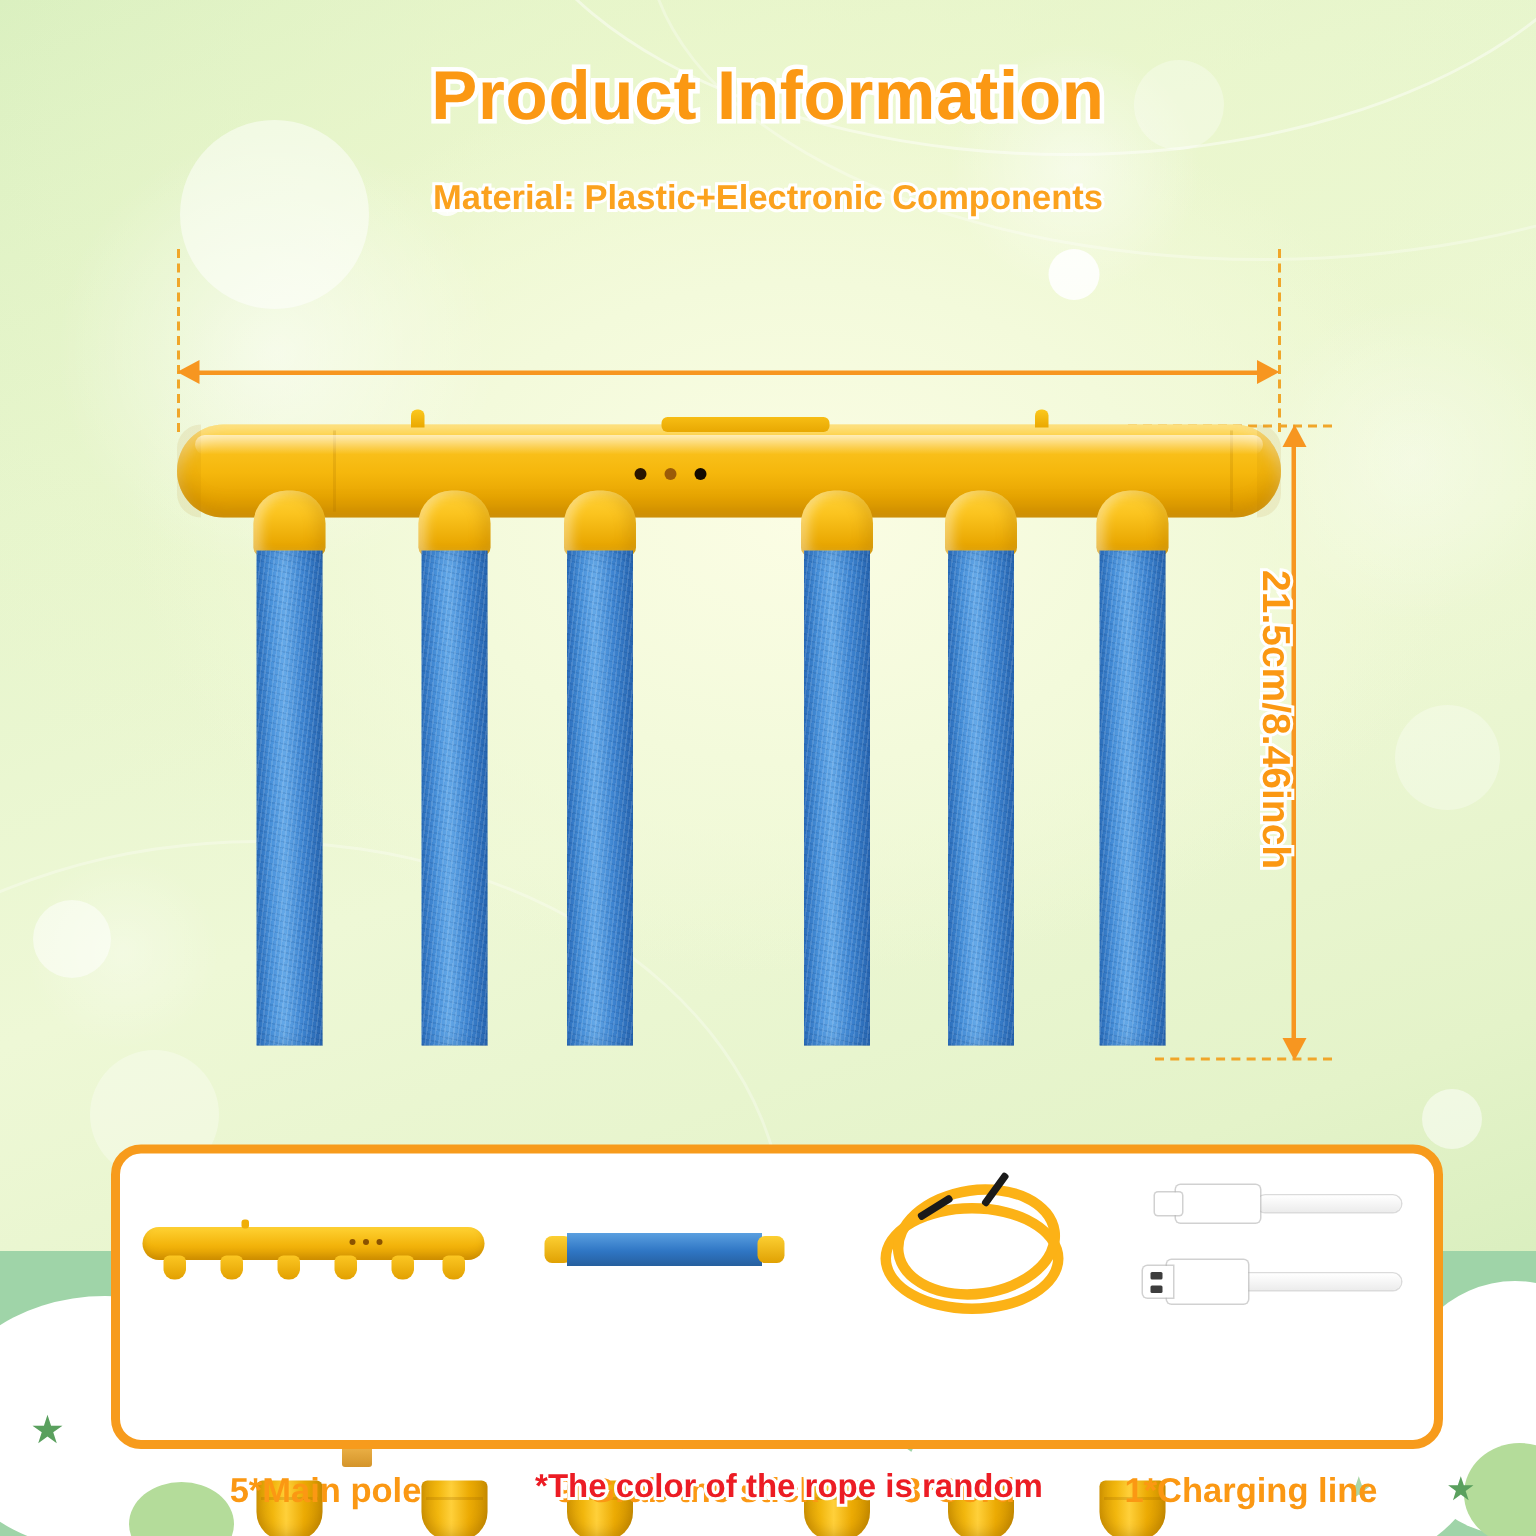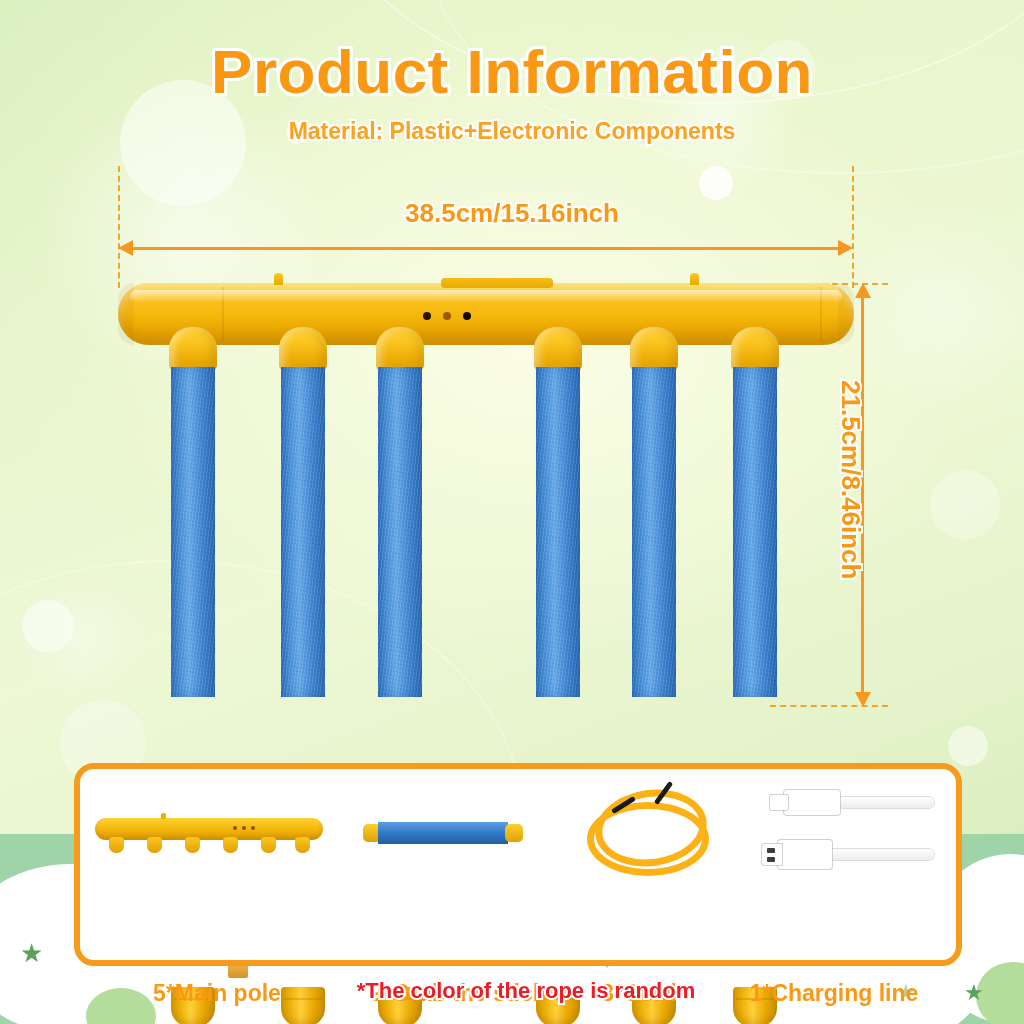--- a/index.html
+++ b/index.html
@@ -35,21 +35,21 @@
   
   .cloudband{position:absolute;left:0;right:0;bottom:0;height:190px;background:#9fd4a8;}
   .cloudband .c{position:absolute;background:#ffffff;border-radius:50%;}
   .greenblob{position:absolute;border-radius:50%;background:#b4dc9a;}
   .star{position:absolute;color:#5aa05e;font-size:26px;line-height:1;}
   .star.lite{color:#a9d6a6;}
 
   
   .title{
     position:absolute;left:0;right:0;top:36px;text-align:center;
-    font-size:62px;font-weight:bold;color:#fb9813;letter-spacing:.5px;
+    font-size:46px;font-weight:bold;color:#fb9813;letter-spacing:.5px;
     -webkit-text-stroke:6px #ffffff;paint-order:stroke fill;
   }
   .subtitle{
     position:absolute;left:0;right:0;top:118px;text-align:center;
     font-size:23px;font-weight:bold;color:#fba21e;
     -webkit-text-stroke:4px #ffffff;paint-order:stroke fill;
   }
 
   
   .vguide{position:absolute;width:0;border-left:2px dashed #f0a62a;}
@@ -216,21 +216,20 @@
   <div class="subtitle">Material: Plastic+Electronic Components</div>
 
   <div class="vguide" style="left:118px;top:166px;height:122px;"></div>
   <div class="vguide" style="left:852px;top:166px;height:122px;"></div>
   <div class="hguide" style="left:752px;top:283px;width:136px;"></div>
   <div class="hguide" style="left:770px;top:705px;width:118px;"></div>
 
   <div class="arrowline-h" style="left:125px;top:247px;width:722px;"></div>
   <div class="ahead left" style="left:118px;top:240px;"></div>
   <div class="ahead right" style="left:838px;top:240px;"></div>
-  <div class="dimlabel-w">38.5cm/15.16inch</div>
 
   <div class="arrowline-v" style="left:861px;top:292px;height:406px;"></div>
   <div class="ahead up" style="left:855px;top:283px;"></div>
   <div class="ahead down" style="left:855px;top:692px;"></div>
   <div class="dimlabel-h">21.5cm/8.46inch</div>
 
   <div class="pole">
     <div class="cap" style="left:0;border-radius:31px 0 0 31px;"></div>
     <div class="cap" style="right:0;border-radius:0 31px 31px 0;"></div>
     <div class="seam" style="left:104px;"></div>

